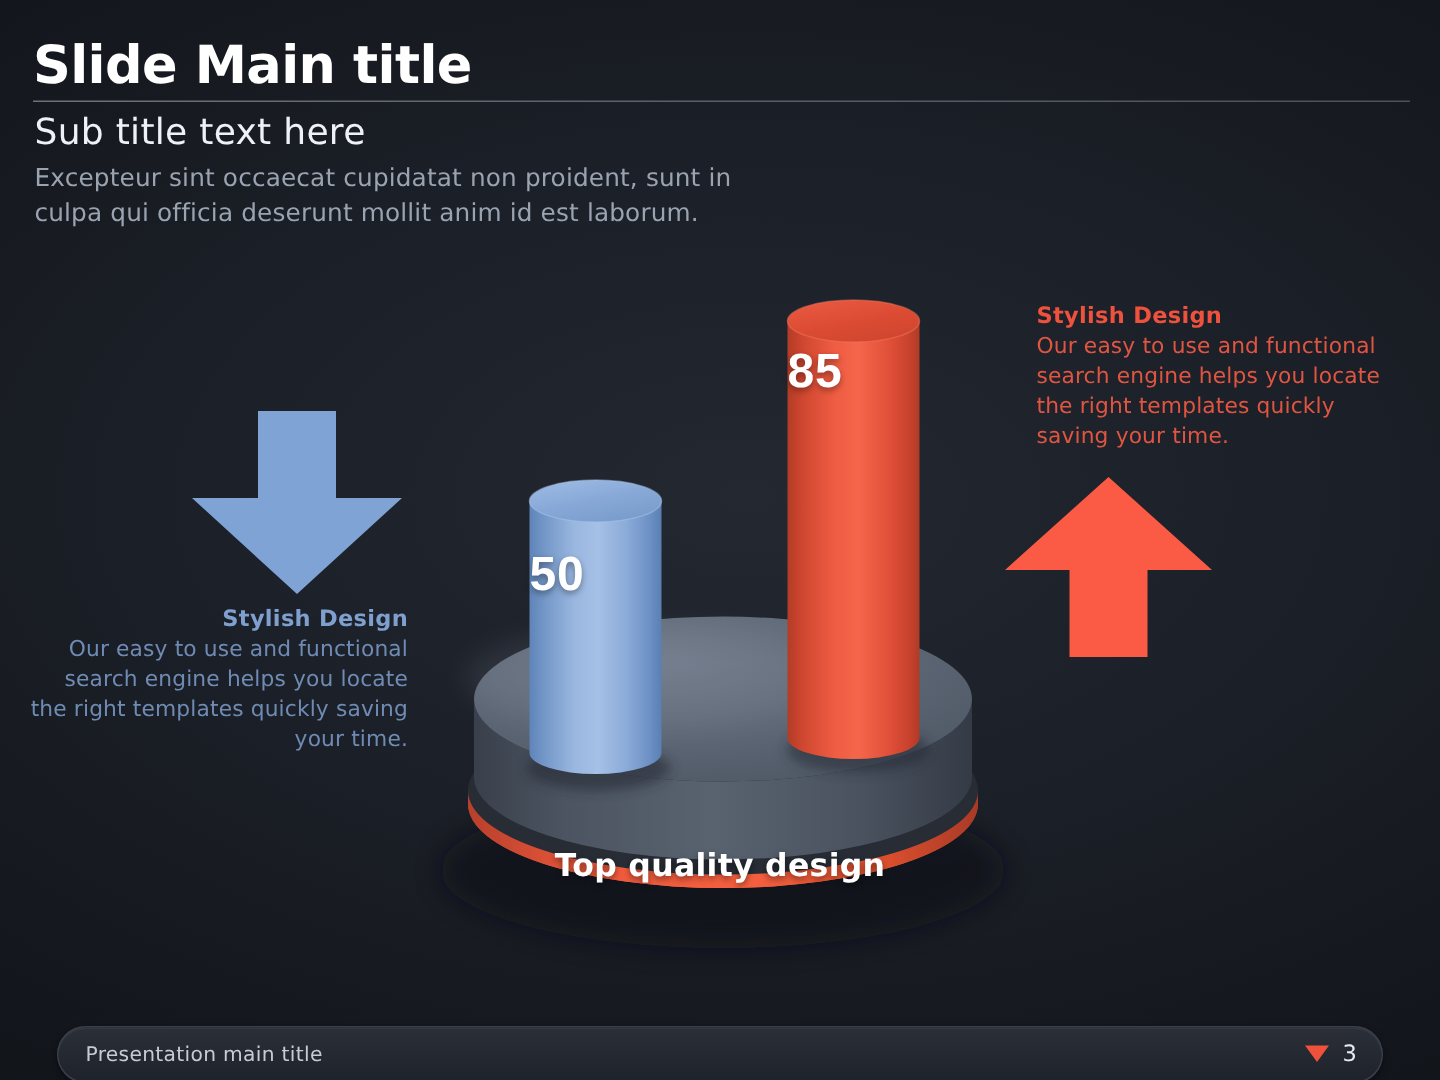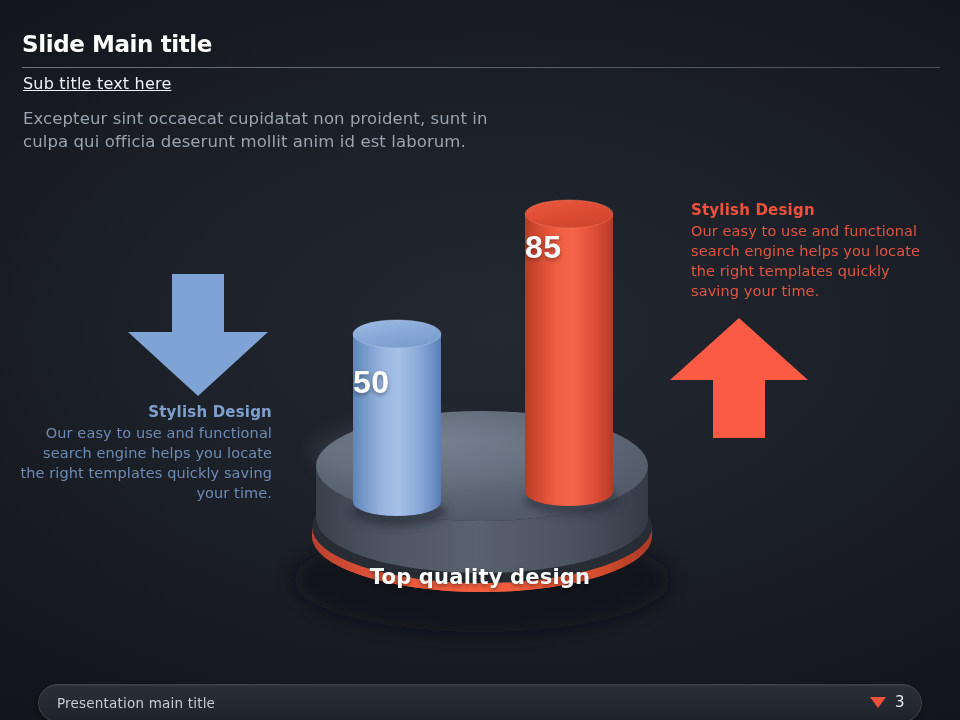--- a/index.html
+++ b/index.html
@@ -16,42 +16,41 @@
     background:
       radial-gradient(ellipse 900px 520px at 52% 46%, #232831 0%, #1b1f27 45%, #15181e 75%, #101318 100%);
     font-family: "DejaVu Sans", sans-serif;
     -webkit-font-smoothing: antialiased;
   }
 
   
   .header { position: absolute; left: 22px; top: 24px; width: 920px; }
   .main-title {
     font-family: "DejaVu Sans", sans-serif;
-    font-size: 23px;
+    font-size: 35px;
     font-weight: bold;
     color: #ffffff;
     letter-spacing: -0.4px;
     line-height: 40px;
     margin: 0;
     white-space: nowrap;
   }
   .title-rule {
     position: absolute;
     left: 0; top: 43px;
     width: 918px; height: 1px;
     background: linear-gradient(to right, #6a7180 0%, #555b68 60%, #4a505c 100%);
   }
   .sub-title {
     position: absolute;
     left: 1px; top: 50px;
-    font-size: 16px;
+    font-size: 24px;
     color: #eef1f5;
     letter-spacing: 0.2px;
     white-space: nowrap;
-    text-decoration: underline;
   }
   .lead-text {
     position: absolute;
     left: 1px; top: 83px;
     width: 470px;
     font-size: 16.5px;
     line-height: 23px;
     color: #9aa3b0;
     letter-spacing: 0.1px;
   }

